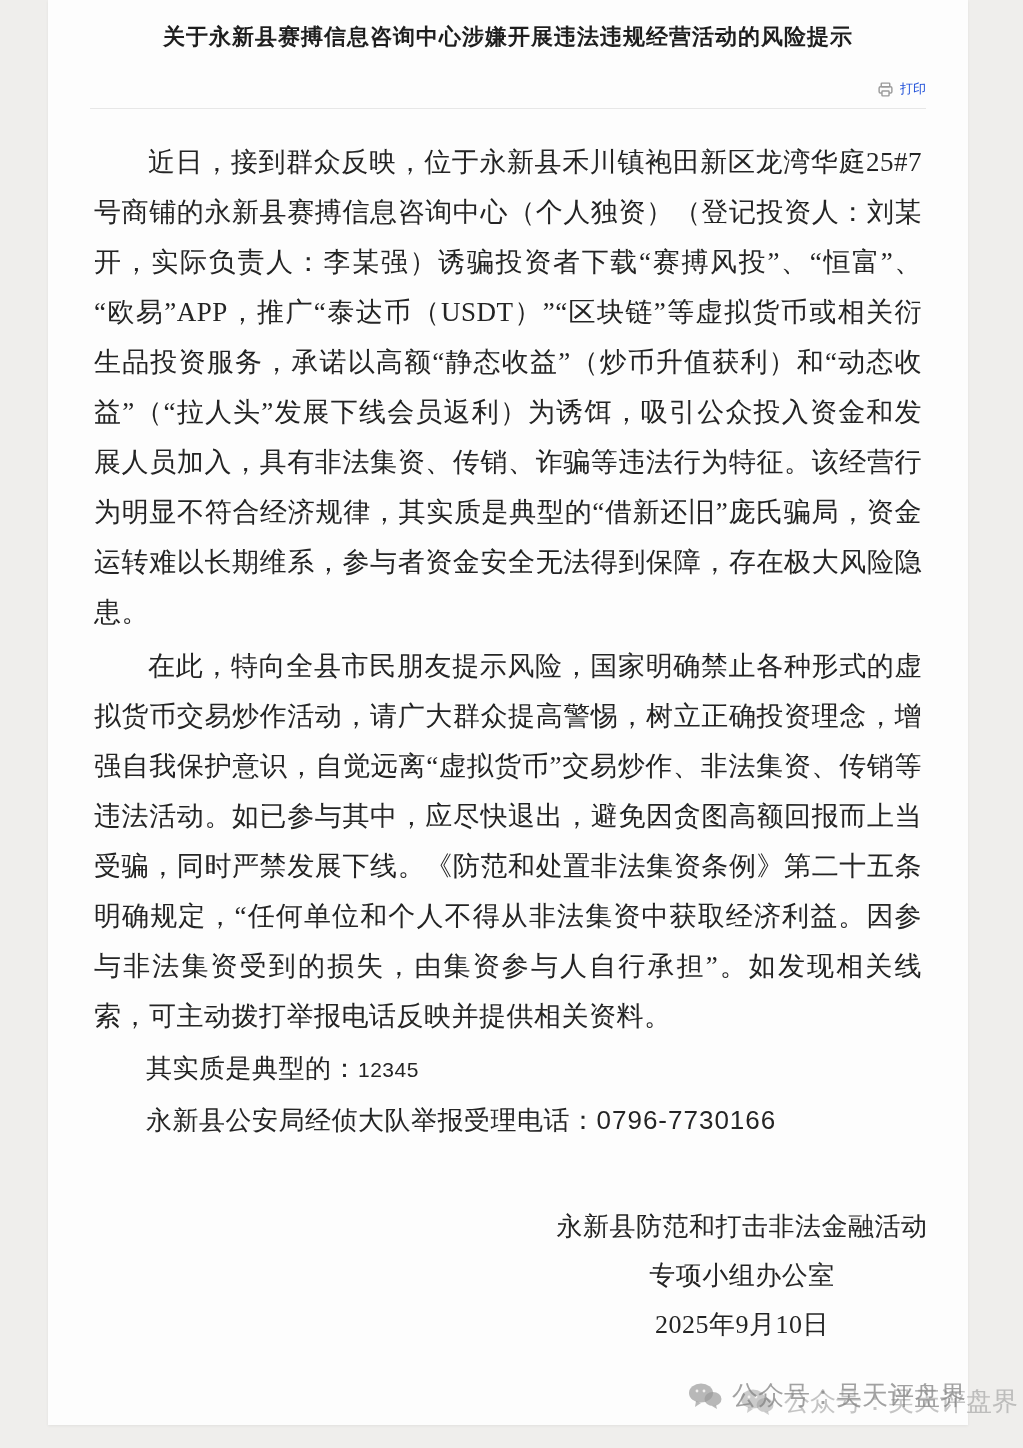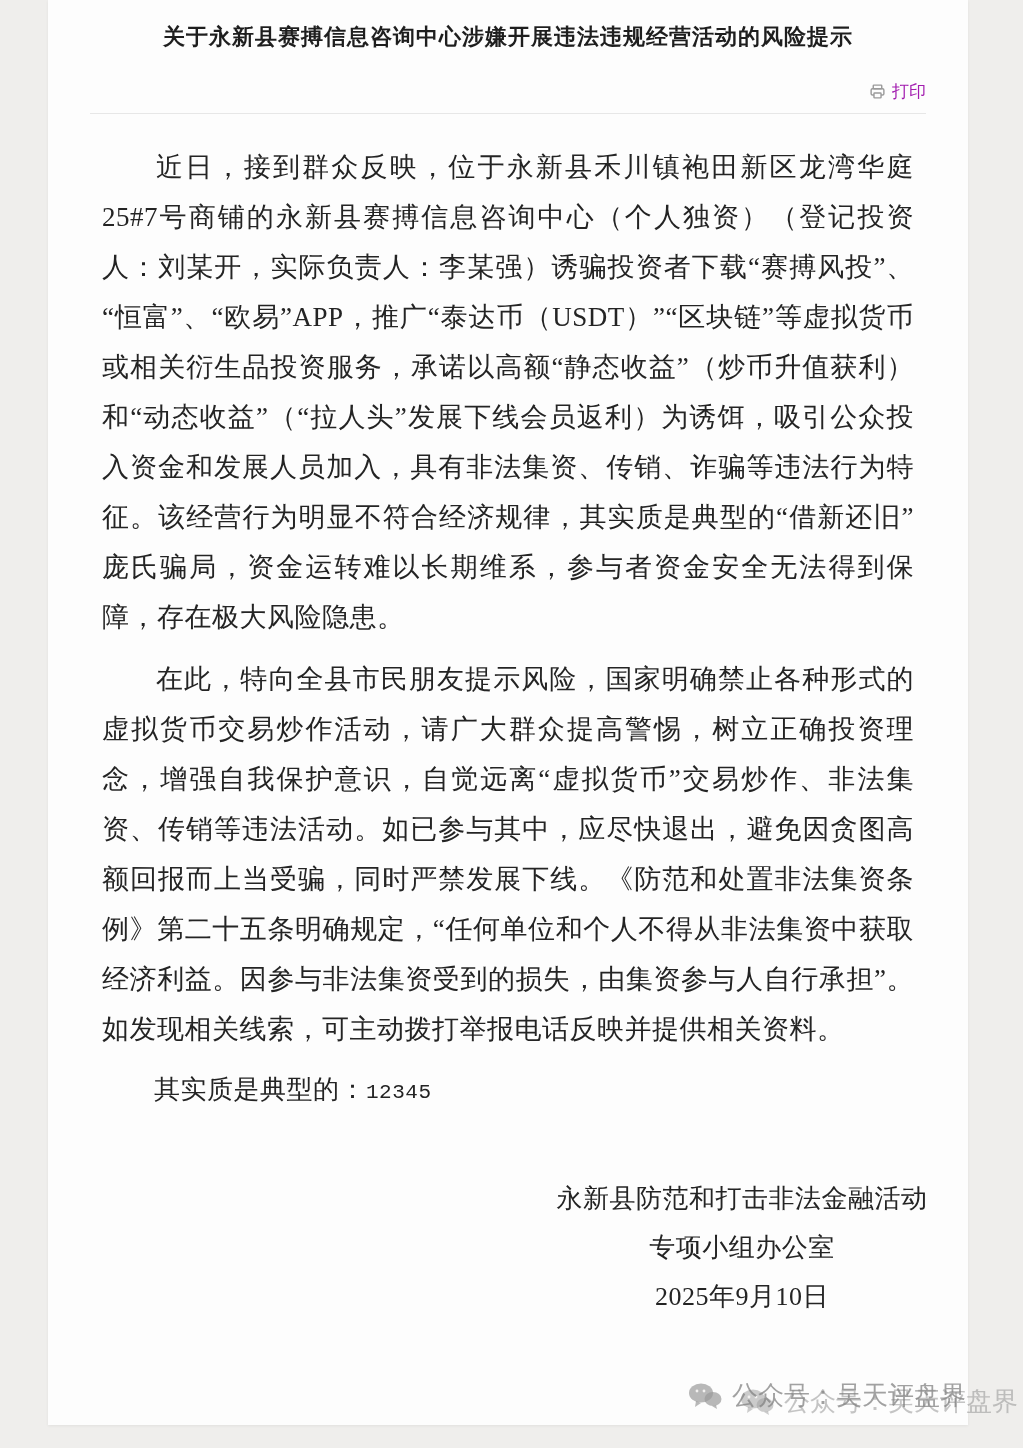--- a/index.html
+++ b/index.html
@@ -31,51 +31,51 @@
   .toolbar {
     display: flex;
     justify-content: flex-end;
     align-items: center;
     gap: 6px;
     margin: 28px 0 10px 0;
     cursor: pointer;
   }
   .print-label {
     font-family: "Liberation Sans", "DejaVu Sans", sans-serif;
-    font-size: 17px;
-    color: #a21caf;
+    font-size: 13px;
+    color: #1d4ed8;
   }
   .print-icon svg { display: block; }
   .divider {
     border: none;
     border-top: 1px solid #e7e7e7;
     margin: 6px 0 0 0;
   }
   .content {
     margin-top: 28px;
     color: #242424;
     font-size: 27px;
     line-height: 50px;
     text-align: justify;
     letter-spacing: 0.5px;
   }
   .content p {
-    margin: 12px;
+    margin: 4px;
     text-indent: 2em;
   }
   .hotlines { margin-top: 2px; }
   .hotline {
     margin: 0;
     text-indent: 2em;
     font-size: 26px;
     line-height: 47px;
     color: #242424;
     white-space: nowrap;
   }
-  .hotline .num { font-family: Liberation Mono, monospace; }
+  .hotline .num { font-family: Liberation Sans, sans-serif; }
   .hotline.sans-num .num { font-family: "Liberation Sans", "DejaVu Sans", sans-serif; letter-spacing: 1px; }
   .hotline.small-num .num { font-size: 21px; }
   .signature {
     margin: 58px 0 0 352px;
     width: 600px;
     text-align: center;
     color: #242424;
     font-size: 26px;
     line-height: 49px;
   }
@@ -124,20 +124,21 @@
     </div>
 
     <hr class="divider">
 
     <div class="content">
       <p>近日，接到群众反映，位于永新县禾川镇袍田新区龙湾华庭25#7号商铺的永新县赛搏信息咨询中心（个人独资）（登记投资人：刘某开，实际负责人：李某强）诱骗投资者下载“赛搏风投”、“恒富”、“欧易”APP，推广“泰达币（USDT）”“区块链”等虚拟货币或相关衍生品投资服务，承诺以高额“静态收益”（炒币升值获利）和“动态收益”（“拉人头”发展下线会员返利）为诱饵，吸引公众投入资金和发展人员加入，具有非法集资、传销、诈骗等违法行为特征。该经营行为明显不符合经济规律，其实质是典型的“借新还旧”庞氏骗局，资金运转难以长期维系，参与者资金安全无法得到保障，存在极大风险隐患。</p>
       <p>在此，特向全县市民朋友提示风险，国家明确禁止各种形式的虚拟货币交易炒作活动，请广大群众提高警惕，树立正确投资理念，增强自我保护意识，自觉远离“虚拟货币”交易炒作、非法集资、传销等违法活动。如已参与其中，应尽快退出，避免因贪图高额回报而上当受骗，同时严禁发展下线。《防范和处置非法集资条例》第二十五条明确规定，“任何单位和个人不得从非法集资中获取经济利益。因参与非法集资受到的损失，由集资参与人自行承担”。如发现相关线索，可主动拨打举报电话反映并提供相关资料。</p>
 
       <div class="hotlines">
         <p class="hotline small-num"><span>其实质是典型的：</span><span class="num">12345</span></p>
+        <p class="hotline sans-num"><span>永新县公安局经侦大队举报受理电话：</span><span class="num">0796-7730166</span></p>
       </div>
 
       <div class="signature">
         <div>永新县防范和打击非法金融活动</div>
         <div>专项小组办公室</div>
         <div class="sig-date">2025年9月10日</div>
       </div>
 
     </div>
   </div>

